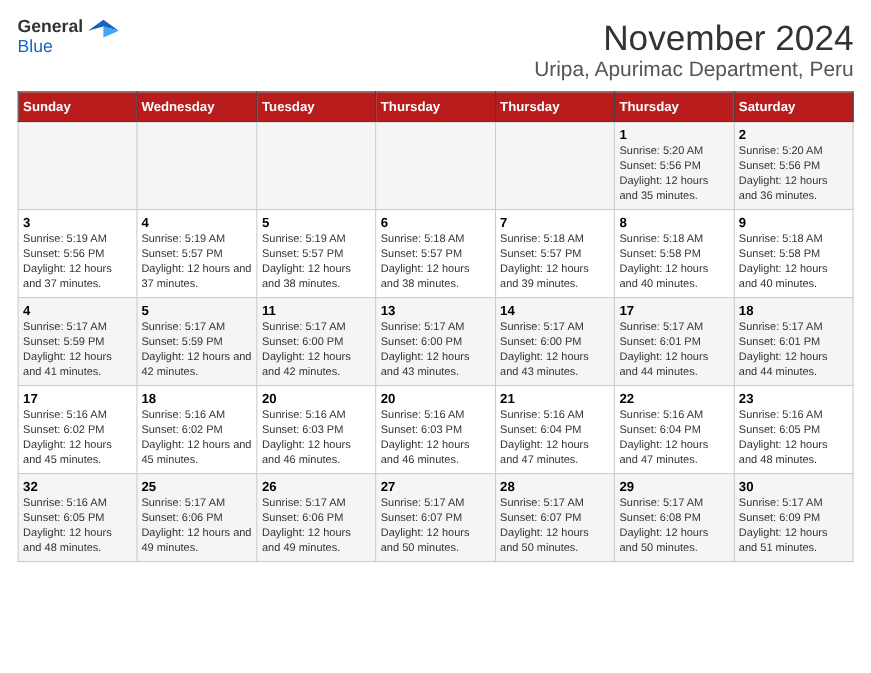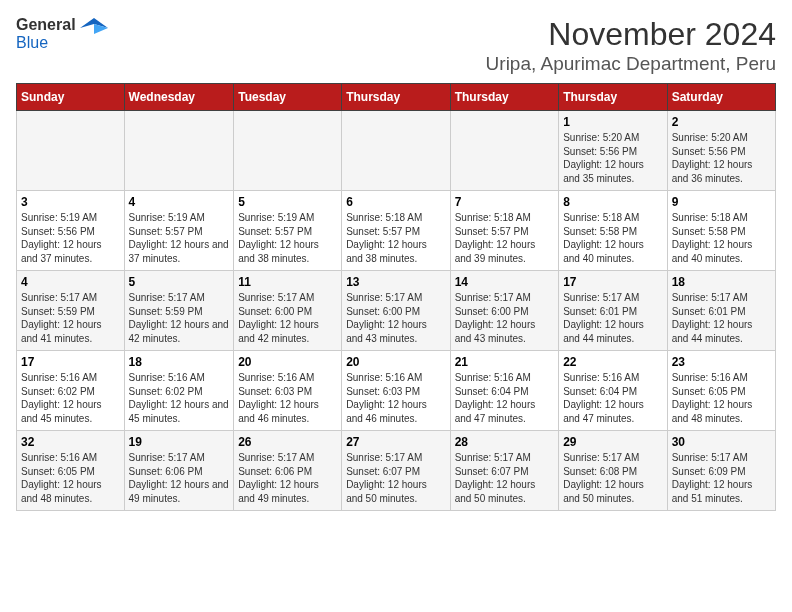--- a/index.html
+++ b/index.html
@@ -303,21 +303,21 @@
       </tr>
       <tr>
         <td>
           <span class="day-num">32</span>
           <div class="day-info">Sunrise: 5:16 AM
 Sunset: 6:05 PM
 Daylight: 12 hours
 and 48 minutes.</div>
         </td>
         <td>
-          <span class="day-num">19</span>
+          <span class="day-num">25</span>
           <div class="day-info">Sunrise: 5:17 AM
 Sunset: 6:06 PM
 Daylight: 12 hours
 and 49 minutes.</div>
         </td>
         <td>
           <span class="day-num">26</span>
           <div class="day-info">Sunrise: 5:17 AM
 Sunset: 6:06 PM
 Daylight: 12 hours

